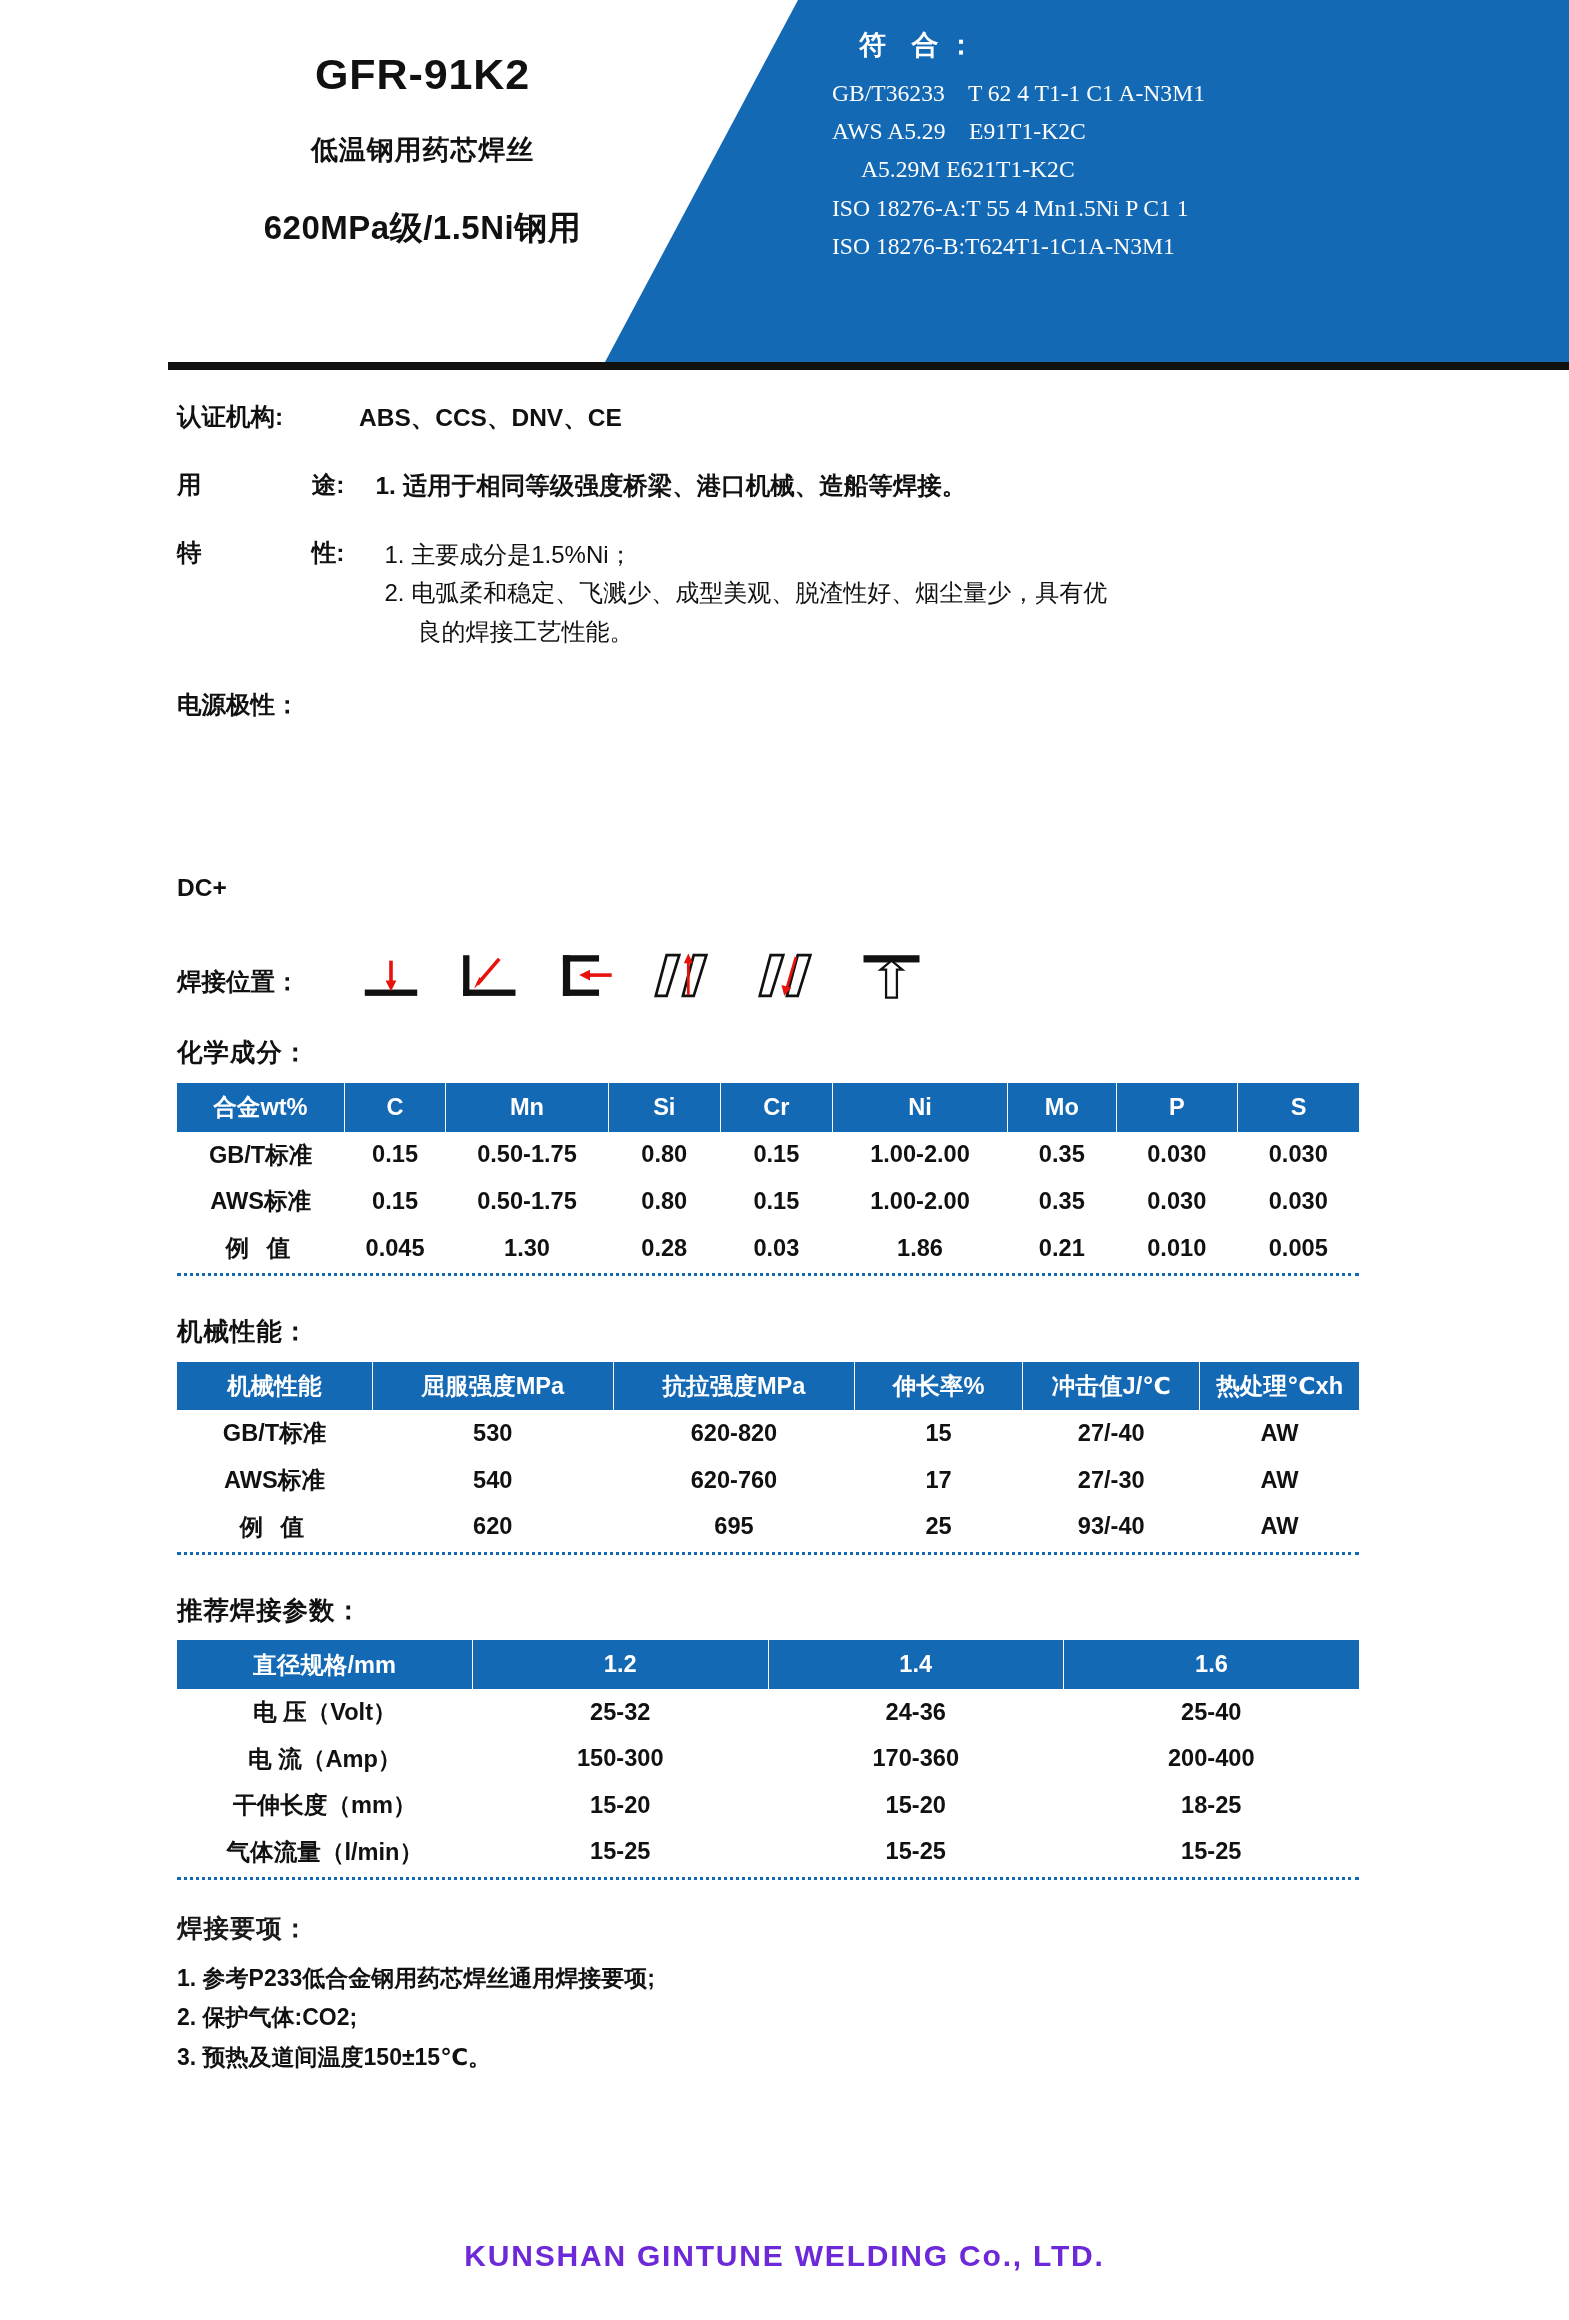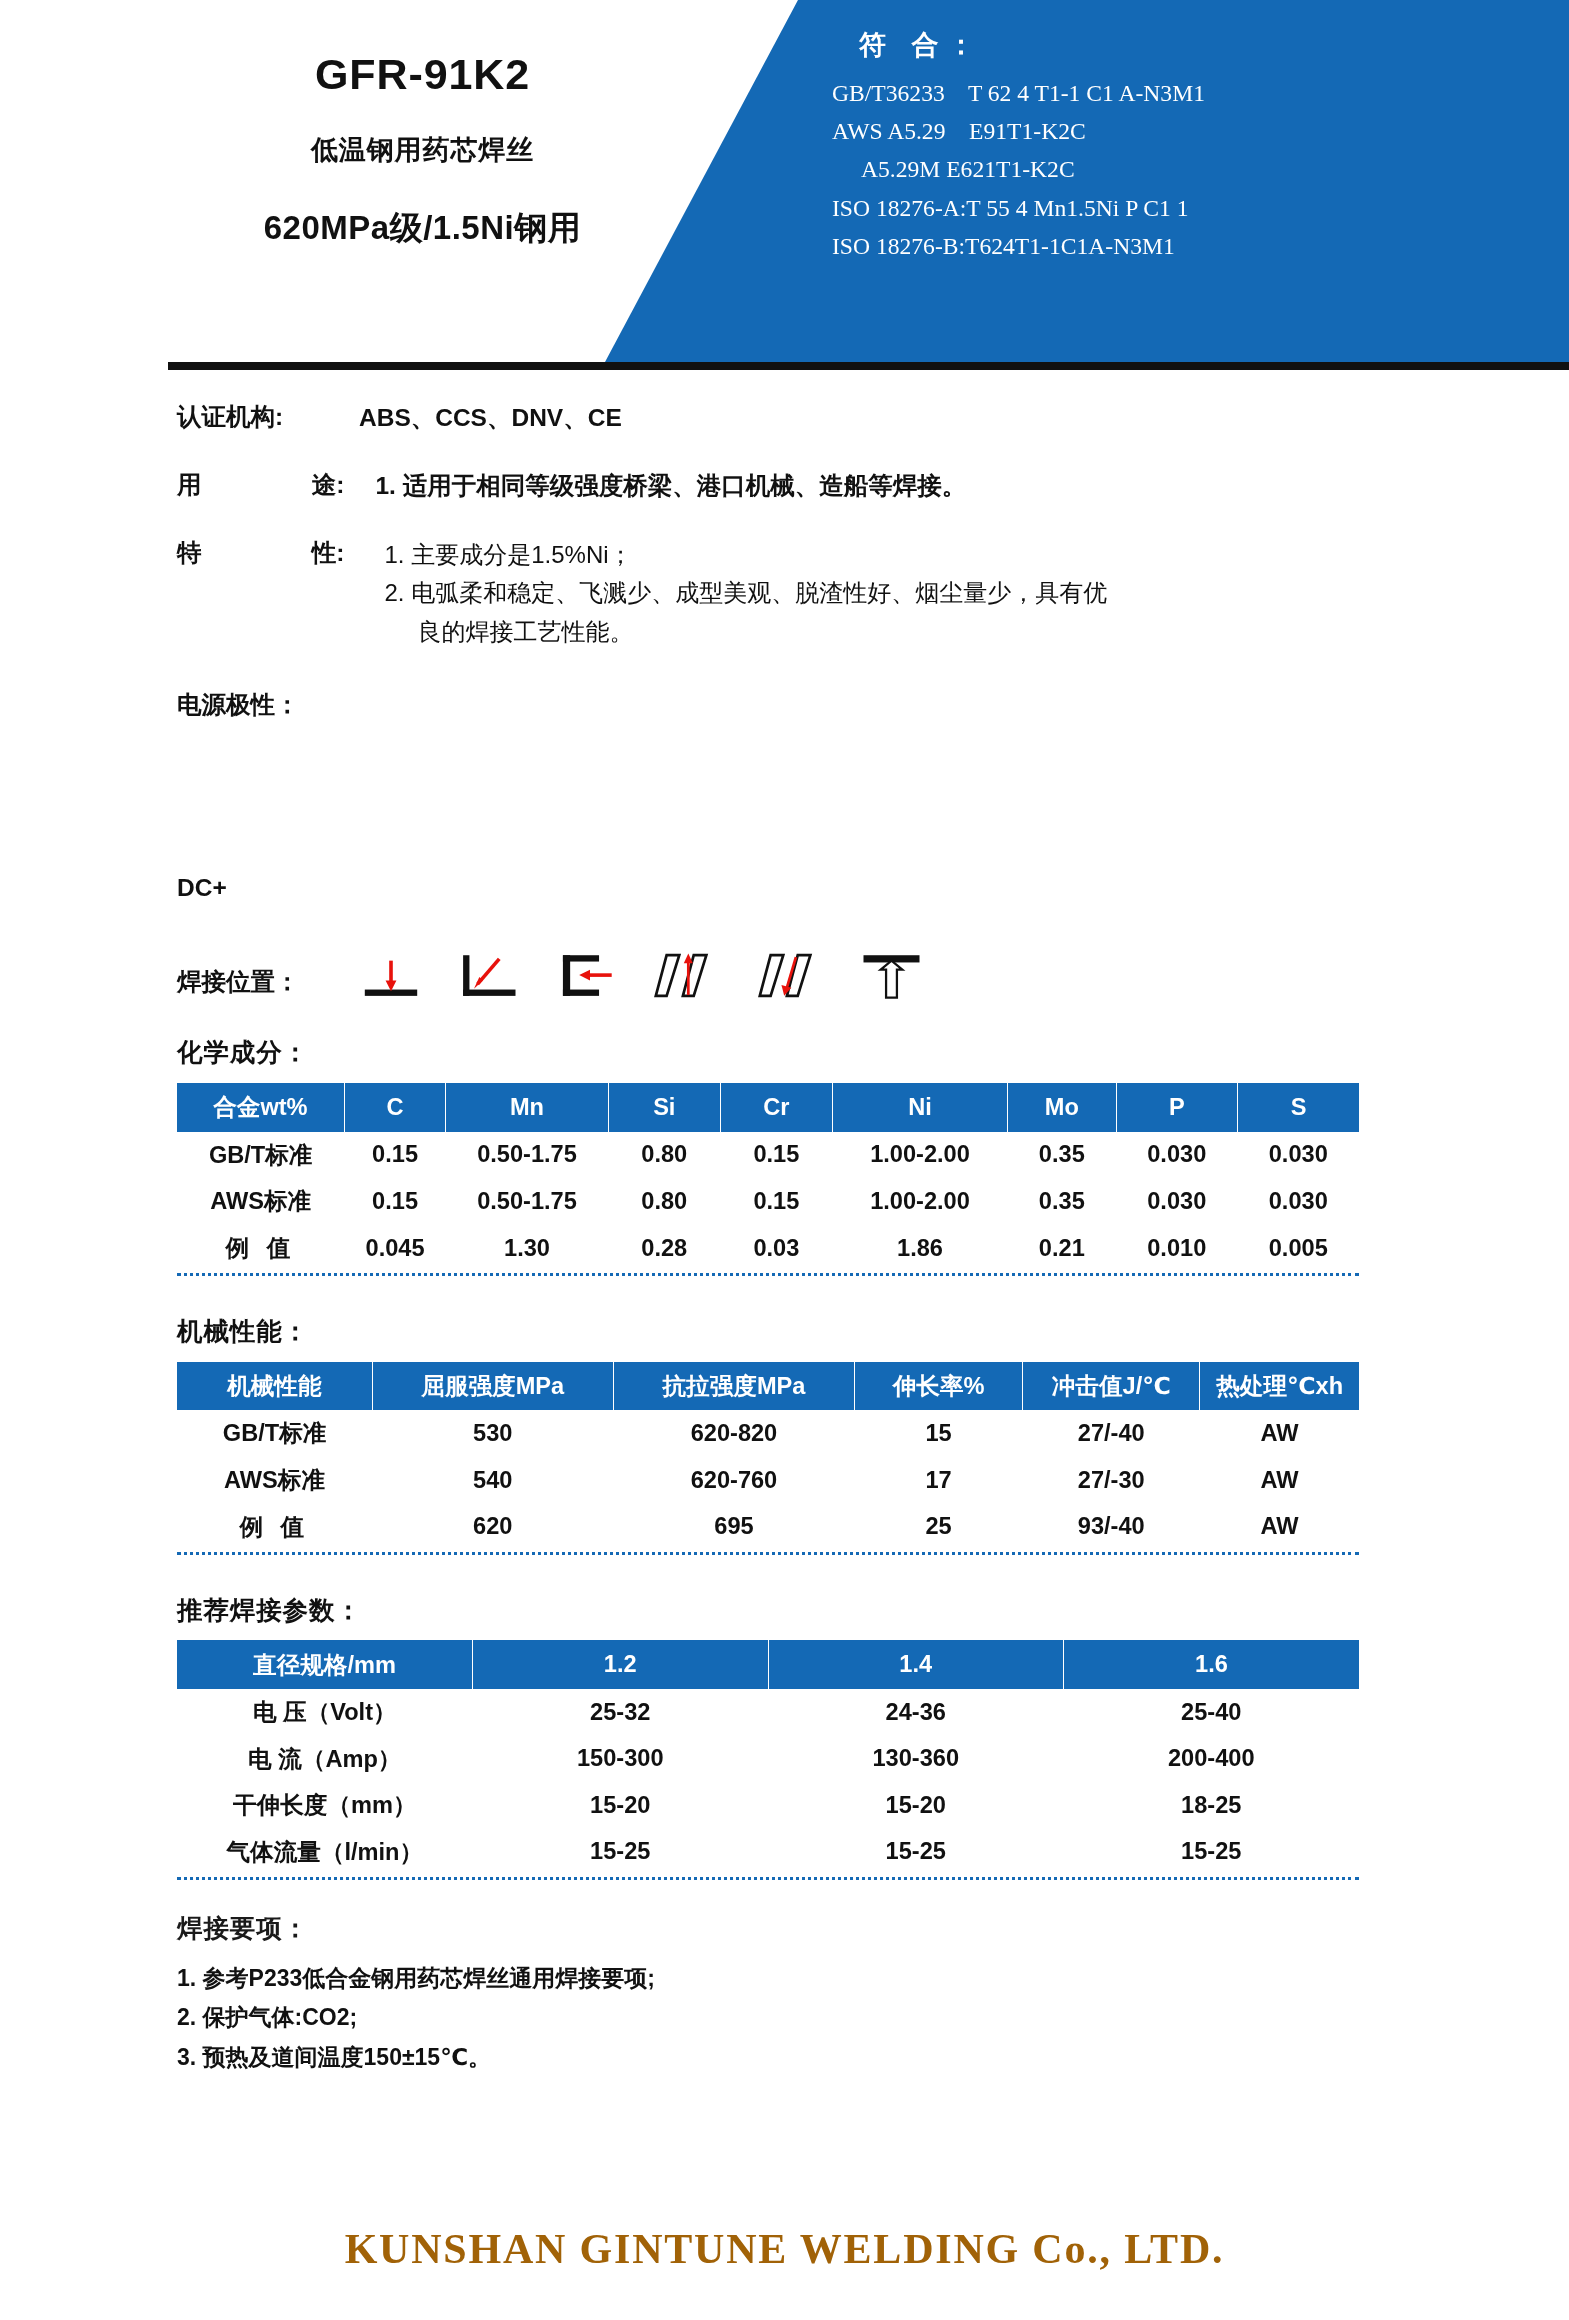--- a/index.html
+++ b/index.html
@@ -204,24 +204,24 @@
 
   
   .footer {
     position: absolute;
     left: 0;
     bottom: 47px;
     width: 100%;
     text-align: center;
   }
   .footer-text {
-    color: #a16207;
-    font-size: 42px;
-    font-weight: bold;
-    font-family: Liberation Serif, serif;
+    color: #6d28d9;
+    font-size: 30px;
+    font-weight: bold;
+    font-family: Liberation Sans, sans-serif;
     letter-spacing: 1.8px;
   }
 </style>
 </head>
 <body>
 
 <div class="page">
 
   <div class="header">
     <div class="header-left">
@@ -426,21 +426,21 @@
       <tbody>
         <tr>
           <td class="lead">电        压（Volt）</td>
           <td>25-32</td>
           <td>24-36</td>
           <td>25-40</td>
         </tr>
         <tr>
           <td class="lead">电        流（Amp）</td>
           <td>150-300</td>
-          <td>130-360</td>
+          <td>170-360</td>
           <td>200-400</td>
         </tr>
         <tr>
           <td class="lead">干伸长度（mm）</td>
           <td>15-20</td>
           <td>15-20</td>
           <td>18-25</td>
         </tr>
         <tr>
           <td class="lead">气体流量（l/min）</td>

